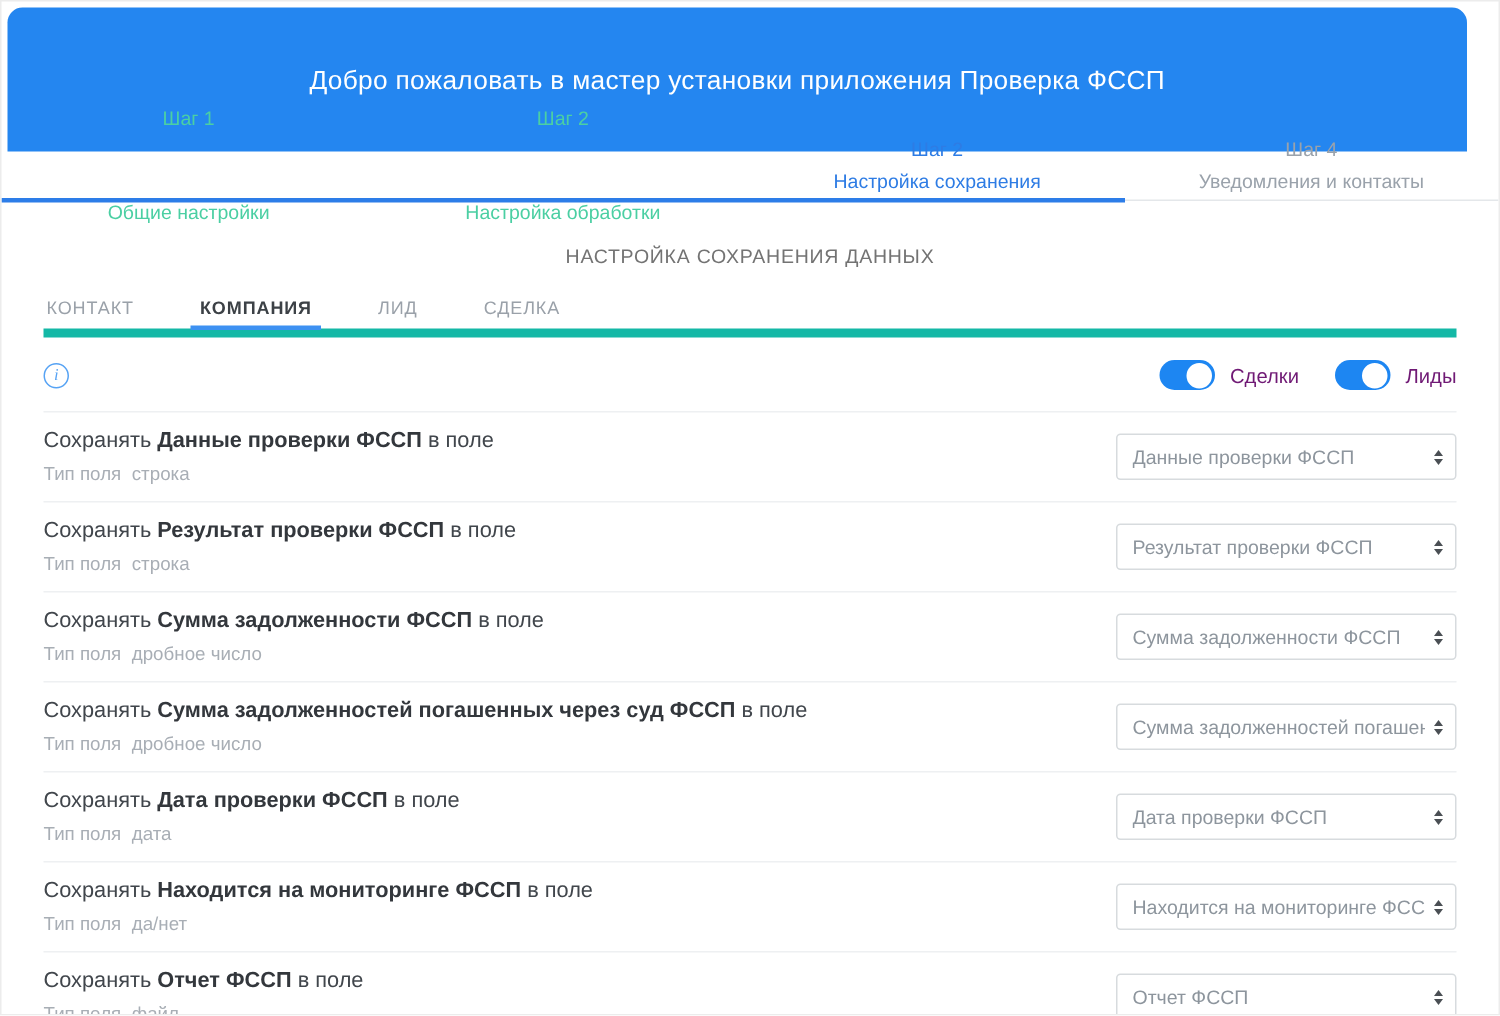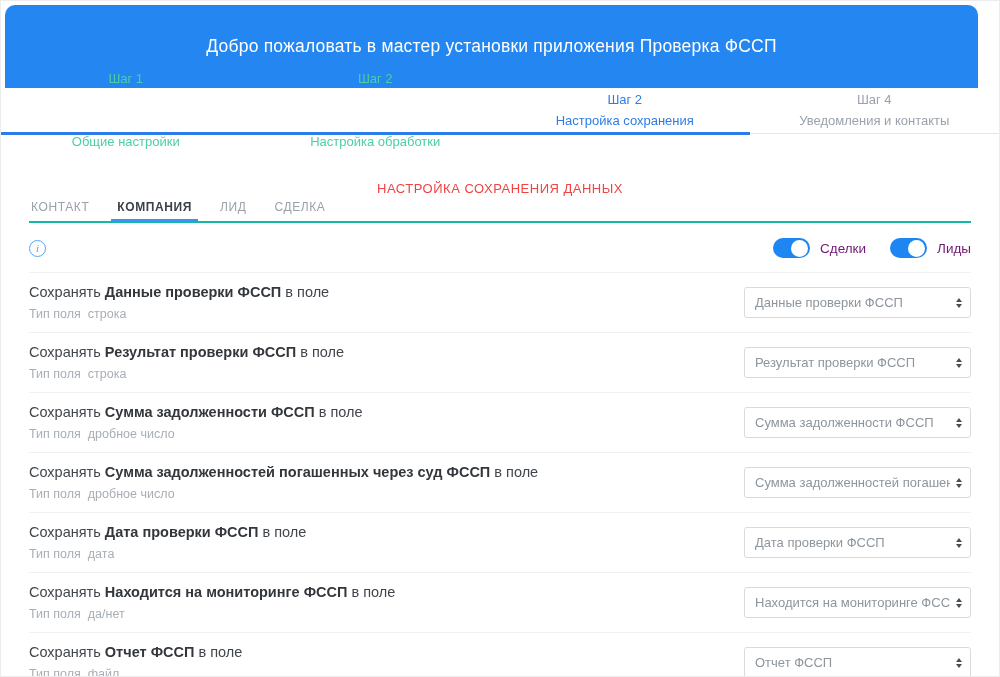--- a/index.html
+++ b/index.html
@@ -3,44 +3,44 @@
 <meta charset="utf-8">
 <style>
   * { margin:0; padding:0; box-sizing:border-box; }
   html,body { background:#fff; }
   body { font-family:"Liberation Sans", sans-serif; }
 
   .page { position:relative; width:1000px; height:677px; background:#fff;
           border:1px solid #ececec; overflow:hidden; }
 
   
-  .header { position:absolute; top:4px; left:4px; right:21px; height:83px;
+  .header { position:absolute; top:4px; left:4px; right:21px; height:96px;
             background:#2486f0; border-radius:10px 10px 0 0;
             display:flex; align-items:center; justify-content:center; }
   .header-title { color:#ffffff; font-size:17.5px; letter-spacing:0.2px; }
 
   
   .steps { position:absolute; top:87px; left:0; right:0; height:46px;
            display:flex; border-bottom:1px solid #e4e7ea; }
   .step { flex:1; display:flex; flex-direction:column; justify-content:center;
           text-align:center; font-size:13px; line-height:1.55; cursor:pointer; }
   .step.done     { color:#4bcfa3;gap:42px; }
   .step.active   { color:#2e7ce4; }
   .step.upcoming { color:#9aa2ab; }
   .steps-progress { position:absolute; left:0; bottom:-2px; width:75%; height:3px;
                     background:#2d7de8; }
 
   
   .content { position:absolute; top:134px; left:28px; right:28px; }
 
-  .section-title { margin-top:46px; text-align:center; font-size:13px;
-                   color:#ef4444; letter-spacing:0.5px; }
-
-  .tabs { margin-top:4px; display:flex; gap:24px;
-          border-bottom:2px solid #14b8a6; }
+  .section-title { margin-top:28px; text-align:center; font-size:13px;
+                   color:#737373; letter-spacing:0.5px; }
+
+  .tabs { margin-top:20px; display:flex; gap:40px;
+          border-bottom:6px solid #14b8a6; }
   .tab { position:relative; font-size:12px; letter-spacing:0.6px; color:#9aa1a9;
          cursor:pointer; padding:0 2px 7px 2px; }
   .tab.active { color:#3c4146; font-weight:700; }
   .tab.active::after { content:""; position:absolute; left:-4px; right:-4px;
                        bottom:-1px; height:3px; background:#3d91f2; }
 
   .update-row { display:flex; align-items:center; justify-content:space-between;
                 padding:15px 0 14px; border-bottom:1px solid #eef0f2; }
   .update-left { display:flex; align-items:center; gap:9px;
                  font-size:14px; color:#43484d; }

